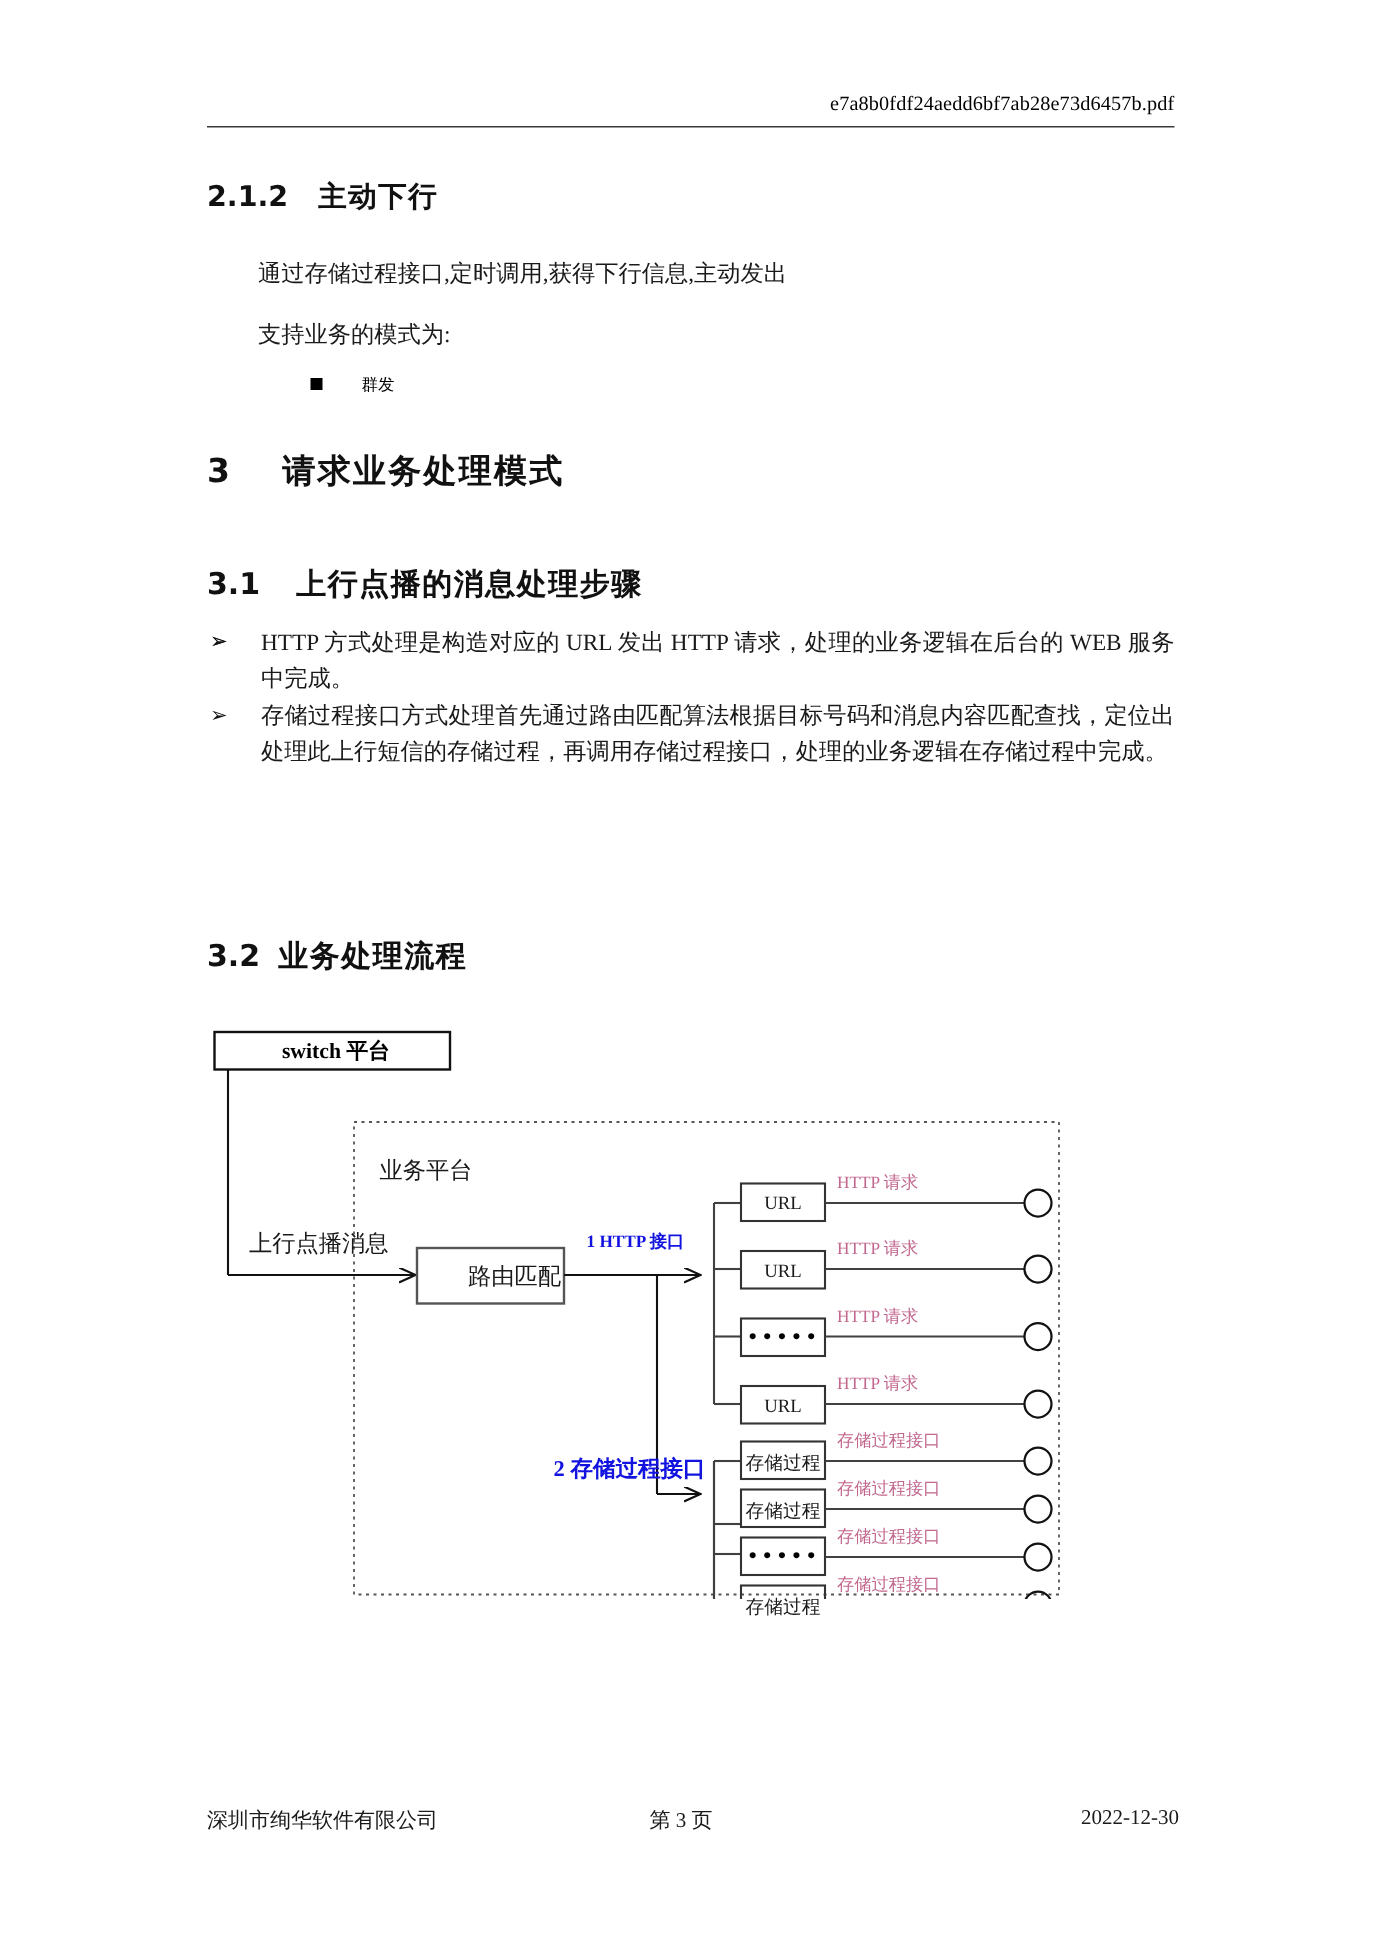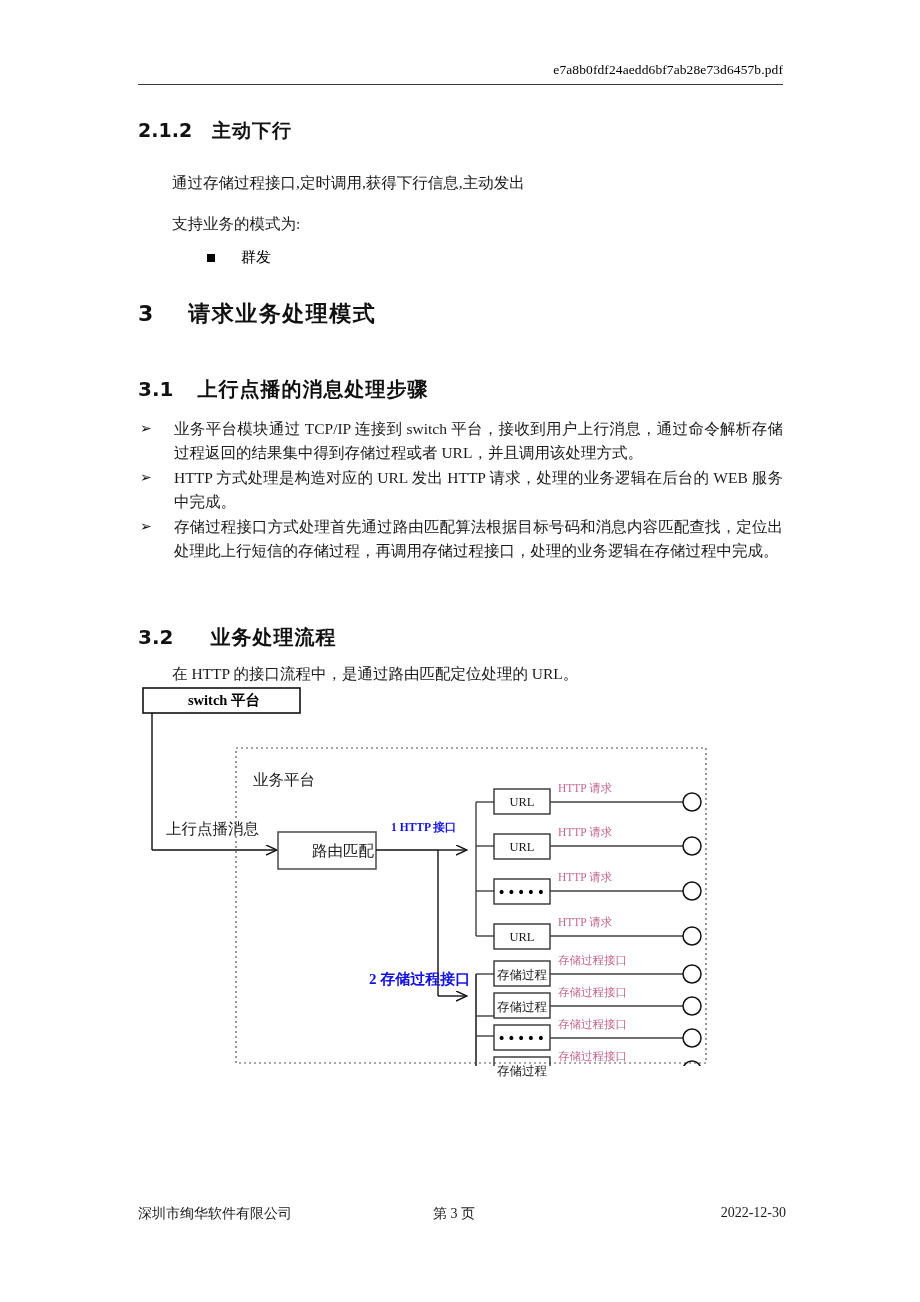--- a/index.html
+++ b/index.html
@@ -74,40 +74,40 @@
   .h-31 {
     left: 138px; top: 376px;
     font-size: 20px;
   }
   .h-31 .txt { margin-left: 24px; letter-spacing: 1px; }
 
   .h-32 {
     left: 138px; top: 624px;
     font-size: 20px;
   }
-  .h-32 .txt { margin-left: 37px; letter-spacing: 1px; }
+  .h-32 .txt { margin-left: 12px; letter-spacing: 1px; }
 
   
   .para {
     position: absolute;
     font-family: "Liberation Serif", "DejaVu Serif", serif;
     font-size: 15.5px;
     line-height: 25px;
     color: #1a1a1a;
   }
   .p-indent1 { left: 172px; width: 600px; }
 
   .p1 { top: 170px; }
   .p2 { top: 211px; }
 
   .bullet-sq {
     position: absolute;
     left: 207px;
     top: 245px;
-    font-size: 15px;
+    font-size: 11px;
     line-height: 25px;
   }
   .bullet-sq .sq {
     display: inline-block;
     width: 8px; height: 8px;
     background: #000;
     vertical-align: middle;
     margin-right: 26px;
     margin-bottom: 2px;
   }
@@ -277,37 +277,35 @@
       <span class="num">3</span><span class="txt">请求业务处理模式</span>
     </div>
 
     <div class="h3 h-31">
       <span class="num">3.1</span><span class="txt">上行点播的消息处理步骤</span>
     </div>
 
     <div class="arrow-list">
       <div class="arrow-item">
         <span class="mk">➢</span>
-        <span>业务平台模块通过 TCP/IP 连接到 switch 平台，接收到用户上行消息，通过命令解析存储过程返回的结果集中得到存储过程或者 URL，并且调用该处理方式。</span>
       </div>
       <div class="arrow-item">
         <span class="mk">➢</span>
         <span>HTTP 方式处理是构造对应的 URL 发出 HTTP 请求，处理的业务逻辑在后台的 WEB 服务中完成。</span>
       </div>
       <div class="arrow-item">
         <span class="mk">➢</span>
         <span>存储过程接口方式处理首先通过路由匹配算法根据目标号码和消息内容匹配查找，定位出处理此上行短信的存储过程，再调用存储过程接口，处理的业务逻辑在存储过程中完成。</span>
       </div>
     </div>
 
     <div class="h3 h-32">
       <span class="num">3.2</span><span class="txt">业务处理流程</span>
     </div>
 
-    <div class="p-flow-intro">在 HTTP 的接口流程中，是通过路由匹配定位处理的 URL。</div>
 
     <div class="diagram">
       <svg class="dg-svg" width="600" height="380" viewBox="0 0 600 380">
         <defs>
           <marker id="arrHead" markerWidth="12" markerHeight="12" refX="10" refY="5" orient="auto" markerUnits="userSpaceOnUse">
             <path d="M0,0 L11,5 L0,10" fill="none" stroke="#111" stroke-width="1.4"></path>
           </marker>
         </defs>
 
         <rect x="5" y="2" width="157" height="25" fill="none" stroke="#111" stroke-width="1.6"></rect>

